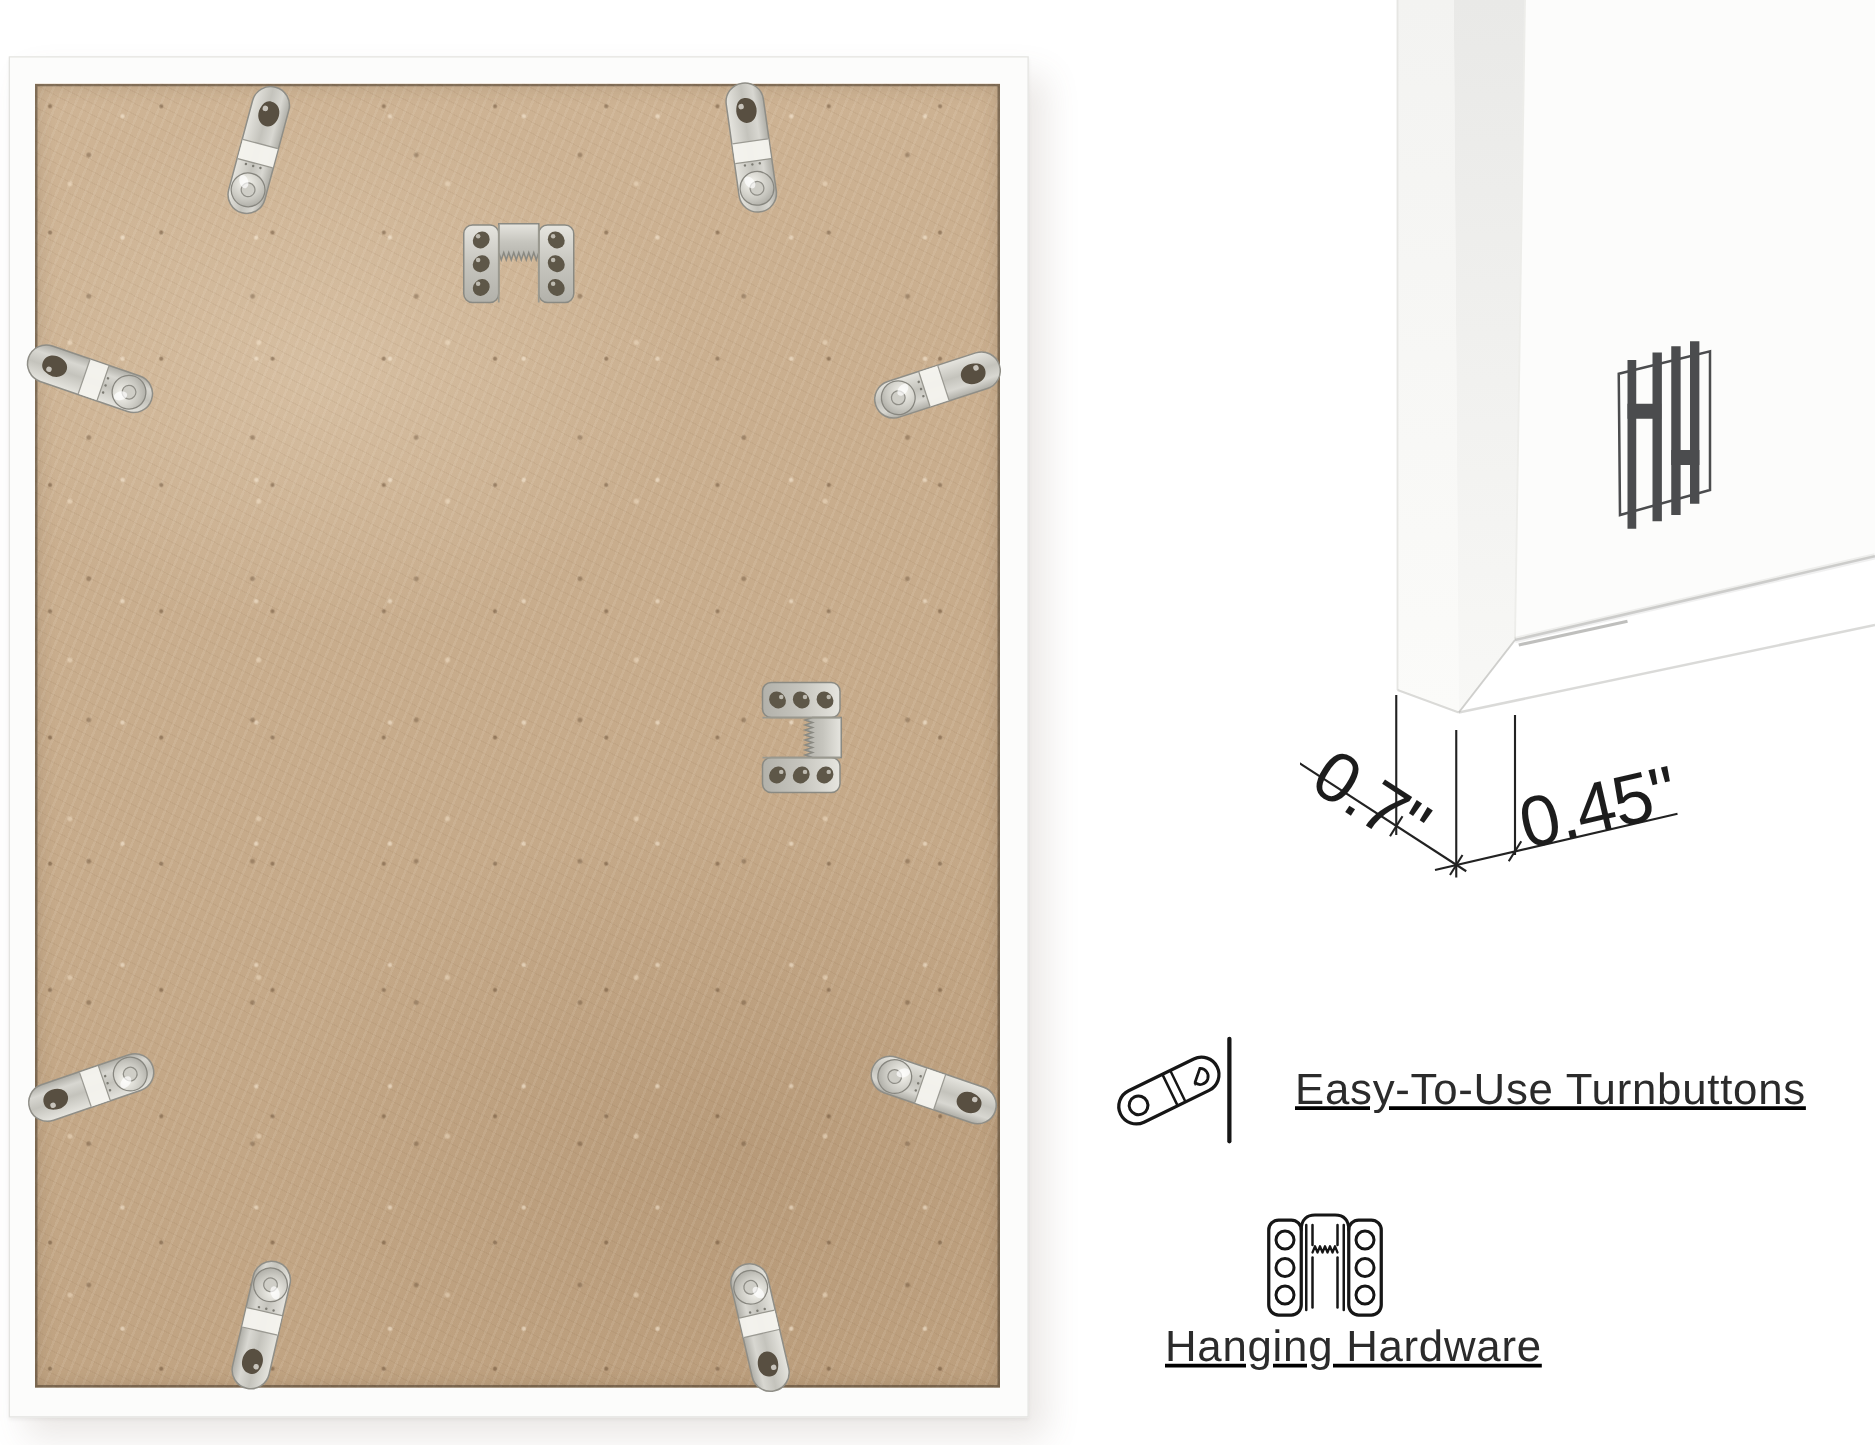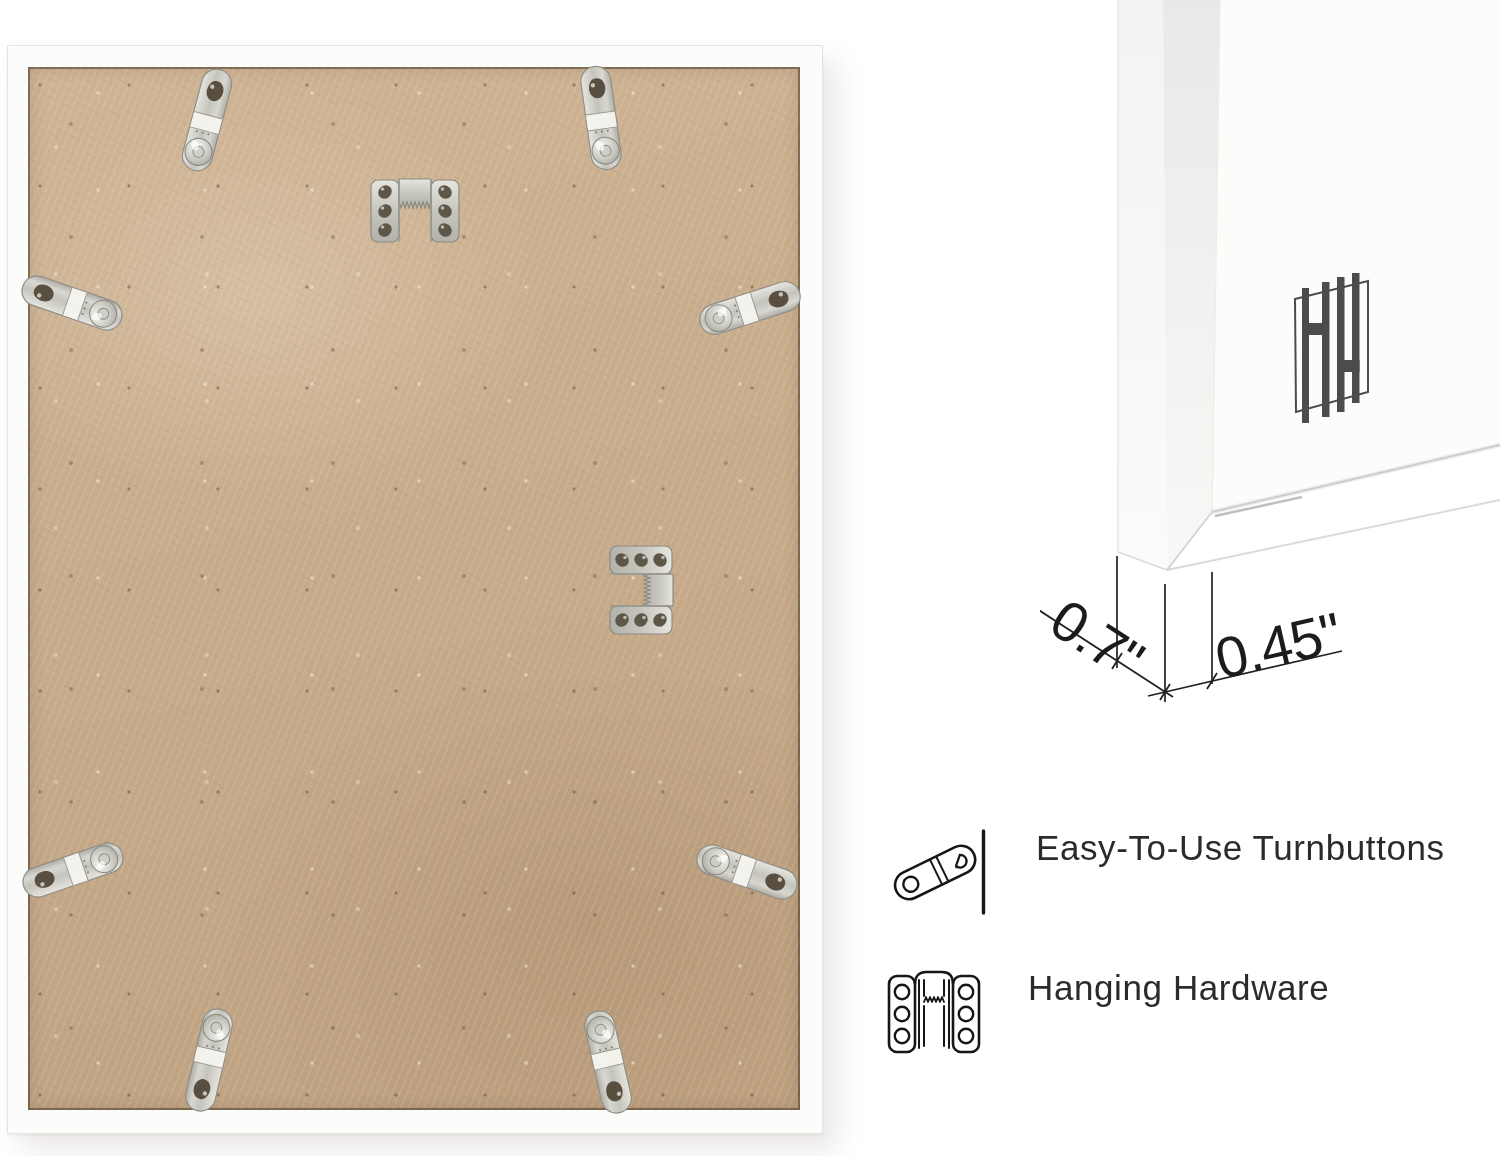--- a/index.html
+++ b/index.html
@@ -24,26 +24,26 @@
       linear-gradient(168deg, rgba(255,252,246,.10), rgba(116,86,56,.12));
     background-size:89px 101px,131px 113px,107px 97px,151px 127px,auto,auto,auto,auto,auto;
     box-shadow:inset 0 0 0 2px rgba(52,40,26,.45), inset 0 0 16px rgba(78,58,38,.22);}
   .hw{position:absolute;}
 
   
   .closeup{position:absolute;left:1040px;top:0;}
 
   
   .features{position:absolute;left:886px;top:828px;width:600px;}
-  .feature{position:absolute;left:0;display:flex;align-items:flex-start;}
+  .feature{position:absolute;left:0;display:flex;align-items:center;text-decoration:underline;}
   .feature .f-icon{flex:0 0 auto;}
   .feature .f-label{margin-left:46px;font-size:35px;font-weight:300;color:#2b2b2b;
     letter-spacing:.6px;white-space:nowrap;}
   .feature1{top:0;}
-  .feature2{top:140px;}
+  .feature2{top:140px;flex-direction:column;}
 </style>
 </head>
 <body>
 
 <div class="stage">
 
   <svg width="0" height="0" style="position:absolute" aria-hidden="true">
     <defs>
       <linearGradient id="metalGrad" x1="0" y1="0" x2="1" y2="0">
         <stop offset="0" stop-color="#e6e5df"></stop>

